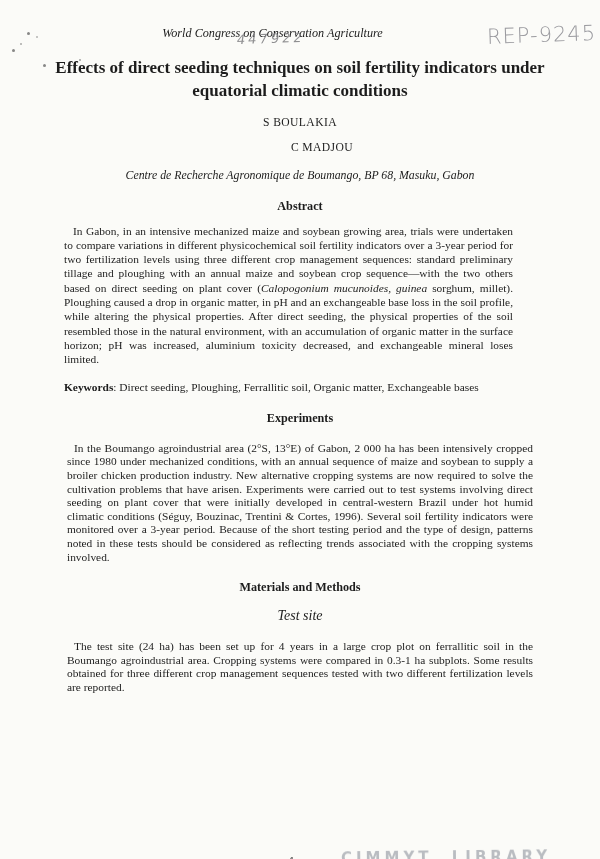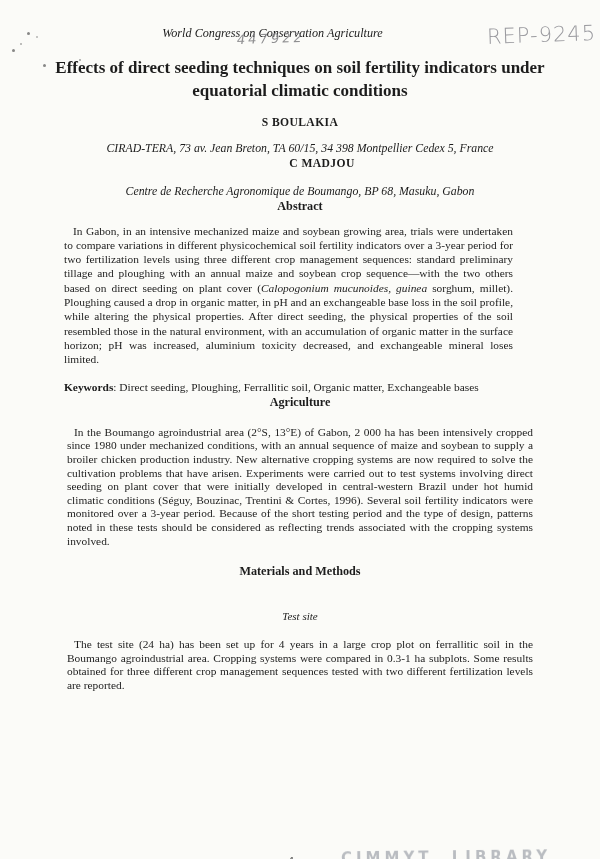--- a/index.html
+++ b/index.html
@@ -53,40 +53,40 @@
     font-weight: bold;
     font-size: 17px;
     line-height: 23.5px;
   }
 
   .author-name {
     margin-top: 13px;
     text-align: center;
     font-size: 11.6px;
     letter-spacing: 0.4px;
-    font-weight: bold;
   }
   .affiliation {
     margin-top: 12px;
     text-align: center;
     font-style: italic;
     font-size: 11.8px;
     line-height: 15px;
   }
 
   .section-heading {
+    margin-top: 16px;
     text-align: center;
     font-weight: bold;
     font-size: 12.2px;
   }
   .sub-heading {
-    margin-top: 31px;
+    margin-top: 13px;
     text-align: center;
     font-style: italic;
-    font-size: 11px;
+    font-size: 14px;
   }
 
   .abstract-body {
     margin: 10px 87px 0 64px;
     font-size: 11.4px;
     line-height: 14.3px;
     text-align: justify;
     font-family: Liberation Serif, serif;
   }
   .abstract-body p { margin: 0; text-indent: 9px; }
@@ -141,36 +141,35 @@
   <div class="handwritten hw-ref">REP-9245</div>
 
   <div class="conf-header">
     <div>World Congress on Conservation Agriculture</div>
   </div>
 
   <div class="paper-title">Effects of direct seeding techniques on soil fertility indicators under equatorial climatic conditions</div>
 
   <div class="author-name">S BOULAKIA</div>
   <div class="affiliation">
-    <div>CIRAD-TERA, 73 av. Jean Breton, TA 60/15, 34 398 Montpellier Cedex 5, France</div>
   </div>
   <div class="author-name" style="margin-top:1px;padding-left:44px;">C MADJOU</div>
   <div class="affiliation" style="margin-top:14px;">
     <div>Centre de Recherche Agronomique de Boumango, BP 68, Masuku, Gabon</div>
   </div>
 
   <div class="section-heading">Abstract</div>
   <div class="abstract-body">
     <p><span>In Gabon, in an intensive mechanized maize and soybean growing area, trials were undertaken to compare variations in different physicochemical soil fertility indicators over a 3-year period for two fertilization levels using three different crop management sequences: standard preliminary tillage and ploughing with an annual maize and soybean crop sequence—with the two others based on direct seeding on plant cover (</span><span style="font-style: italic;">Calopogonium mucunoides, guinea</span><span> sorghum, millet). Ploughing caused a drop in organic matter, in pH and an exchangeable base loss in the soil profile, while altering the physical properties. After direct seeding, the physical properties of the soil resembled those in the natural environment, with an accumulation of organic matter in the surface horizon; pH was increased, aluminium toxicity decreased, and exchangeable mineral loses limited.</span></p>
   </div>
   <div class="keywords">
     <span class="kw-label">Keywords</span><span>: Direct seeding, Ploughing, Ferrallitic soil, Organic matter, Exchangeable bases</span>
   </div>
 
-  <div class="section-heading">Agriculture</div>
+  <div class="section-heading">Experiments</div>
   <div class="full-body">
     <p>In the Boumango agroindustrial area (2°S, 13°E) of Gabon, 2 000 ha has been intensively cropped since 1980 under mechanized conditions, with an annual sequence of maize and soybean to supply a broiler chicken production industry. New alternative cropping systems are now required to solve the cultivation problems that have arisen. Experiments were carried out to test systems involving direct seeding on plant cover that were initially developed in central-western Brazil under hot humid climatic conditions (Séguy, Bouzinac, Trentini &amp; Cortes, 1996). Several soil fertility indicators were monitored over a 3-year period. Because of the short testing period and the type of design, patterns noted in these tests should be considered as reflecting trends associated with the cropping systems involved.</p>
   </div>
 
   <div class="section-heading" style="margin-top:15px;">Materials and Methods</div>
   <div class="sub-heading">Test site</div>
   <div class="full-body" style="margin-top:12px;">
     <p>The test site (24 ha) has been set up for 4 years in a large crop plot on ferrallitic soil in the Boumango agroindustrial area. Cropping systems were compared in 0.3-1 ha subplots. Some results obtained for three different crop management sequences tested with two different fertilization levels are reported.</p>
   </div>
 

